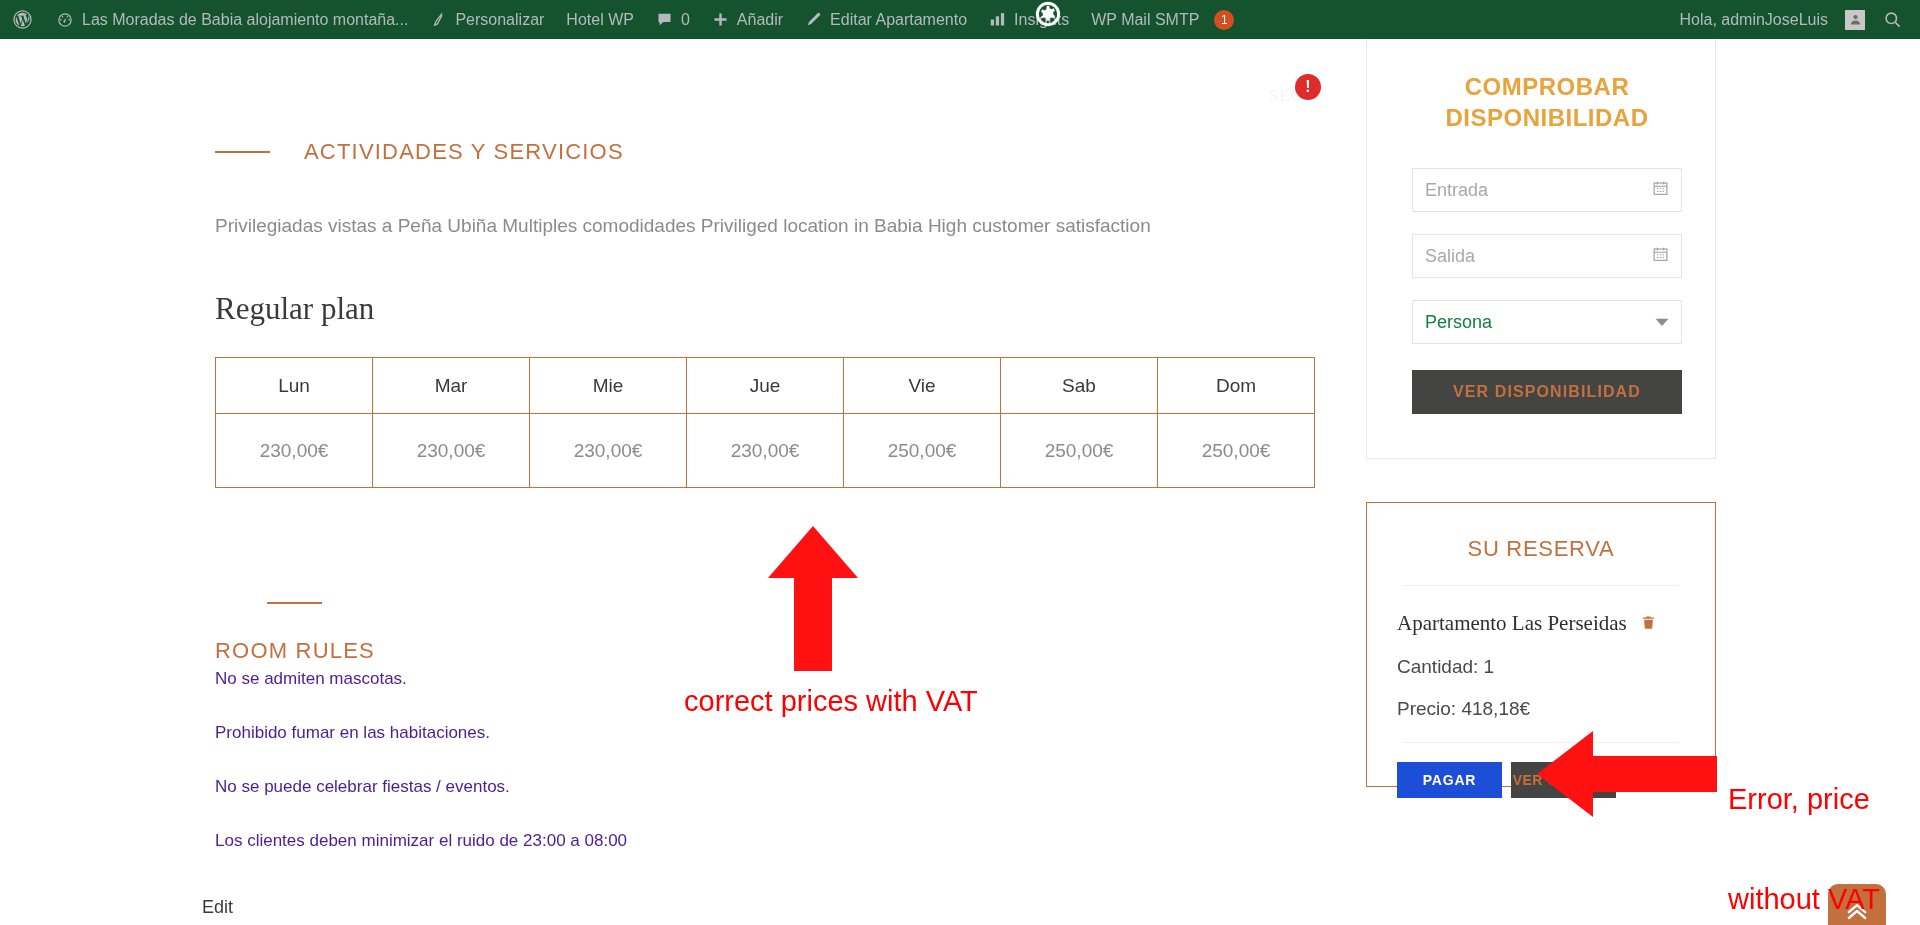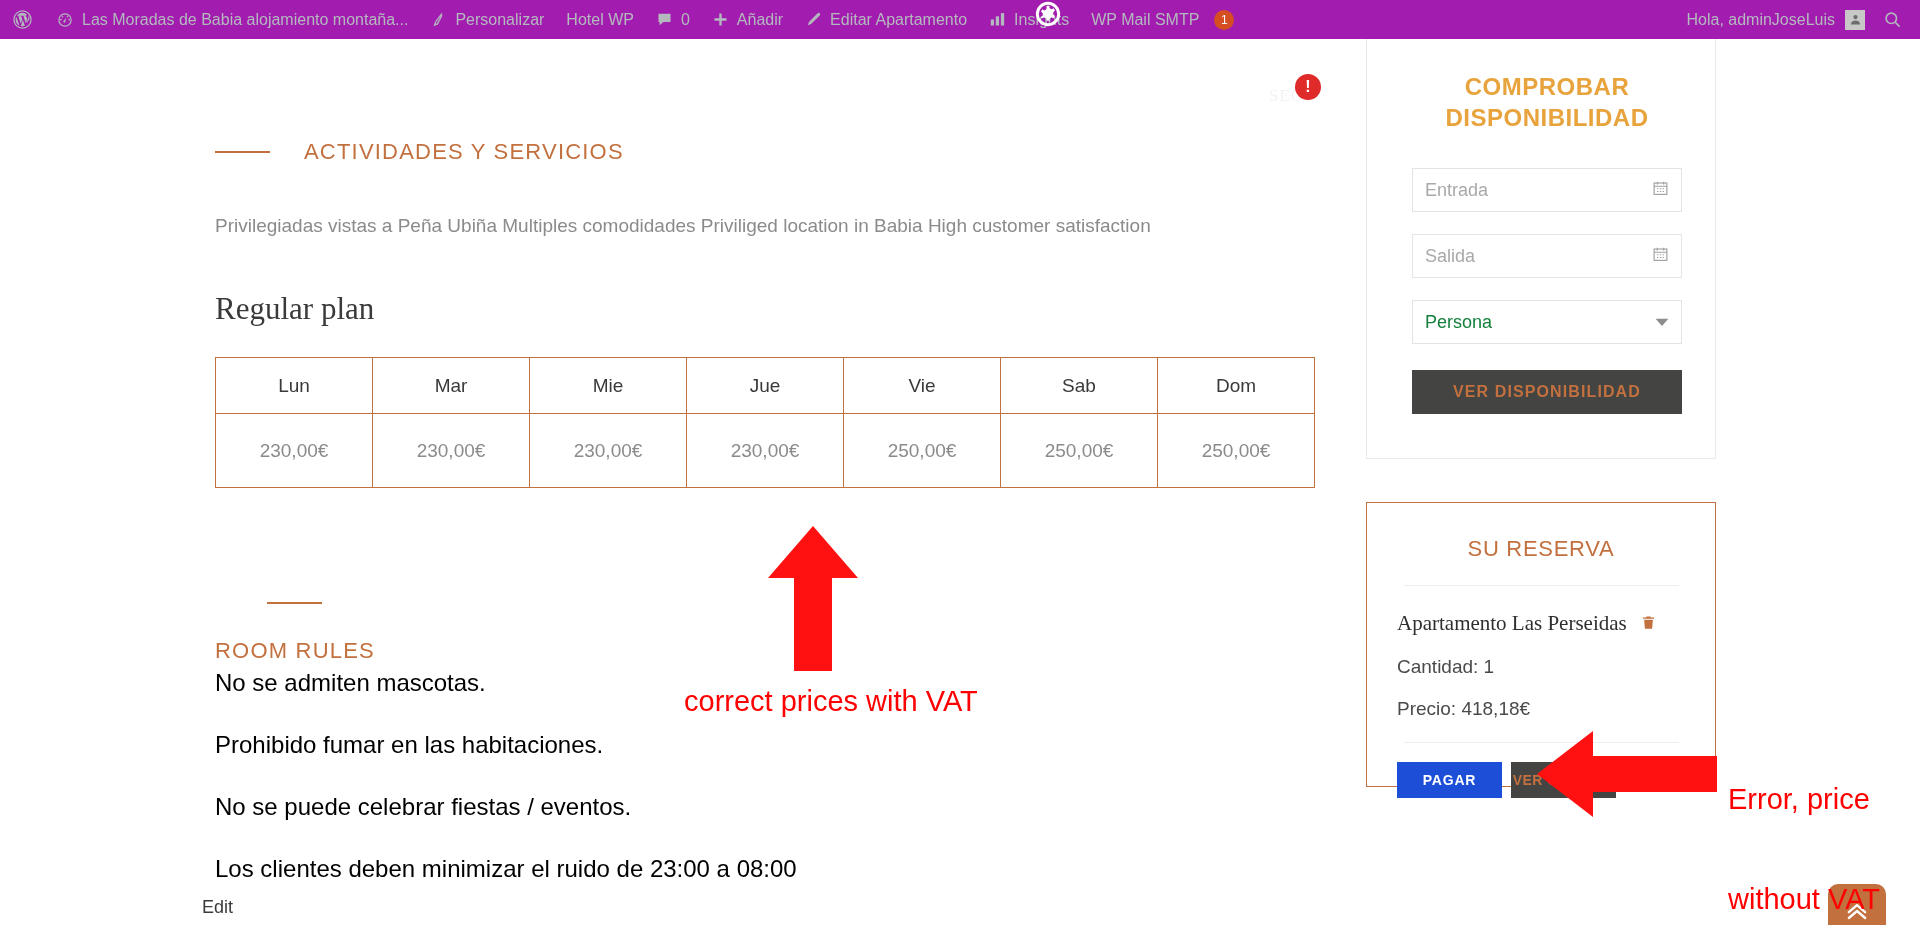--- a/index.html
+++ b/index.html
@@ -8,39 +8,39 @@
     background: #ffffff;
     font-family: "Liberation Sans", sans-serif;
     overflow: hidden;
   }
   #root { position: relative; width: 1920px; height: 925px; background: #fff; }
 
   
   .adminbar {
     position: absolute; top: 0; left: 0;
     width: 1920px; height: 39px;
-    background: #a21caf;
+    background: #14532d;
     display: flex; align-items: center;
     color: #b4b9be;
     font-size: 16px;
     z-index: 50;
   }
   .ab-left { display: flex; align-items: center; height: 100%; }
   .ab-item {
     display: flex; align-items: center; gap: 8px;
     height: 100%; padding: 0 11px;
     color: #b4b9be; white-space: nowrap;
   }
   .ab-item .lbl { line-height: 1; }
   .ab-logo { padding: 0 12px 0 12px; }
   .ab-right {
     position: absolute; right: 0; top: 0; height: 100%;
     display: flex; align-items: center;
   }
-  .ab-howdy { display: flex; align-items: center; gap: 10px; padding: 0 10px; color: #b4b9be; }
+  .ab-howdy { display: flex; align-items: center; gap: 17px; padding: 0 10px; color: #b4b9be; }
   .ab-avatar {
     width: 20px; height: 20px; background: #c8c8c8;
     display: flex; align-items: center; justify-content: center;
     color: #6d6d6d; font-size: 15px; line-height: 1;
   }
   .ab-search { padding: 0 18px 0 8px; display:flex; align-items:center; }
   .ab-badge {
     display: inline-flex; align-items: center; justify-content: center;
     min-width: 20px; height: 20px; border-radius: 10px;
     background: #d54e21; color: #fff; font-size: 12px; padding: 0 6px;
@@ -105,21 +105,21 @@
   }
   .plan-table td {
     border: 1px solid #c3703f;
     text-align: center; vertical-align: middle;
     width: 157px;
   }
   .plan-table .hrow td { height: 56px; font-size: 19px; color: #3a3a3a; }
   .plan-table .prow td { height: 74px; font-size: 19px; color: #8b8b8b; }
 
   .rules { position: absolute; left: 215px; top: 630px; width: 900px; }
-  .rule-line { font-size: 24px; color: #000000; margin-bottom: 34px; }
+  .rule-line { font-size: 17px; color: #4c1d95; margin-bottom: 34px; }
   .edit-link {
     position: absolute; left: 202px; top: 858px;
     font-size: 18px; color: #3a3a3a;
   }
 
   
   .avail-box {
     position: absolute; left: 1366px; top: 0px;
     width: 350px; height: 420px;
     background: #fff; border: 1px solid #e9e9e9;

